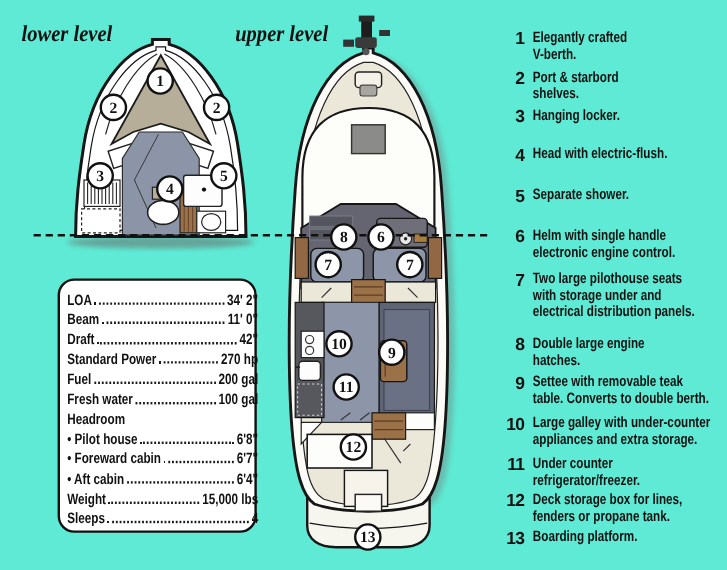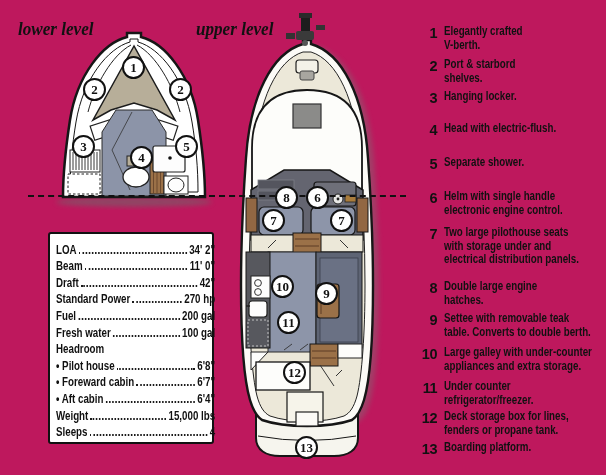--- a/index.html
+++ b/index.html
@@ -1,17 +1,17 @@
 <!DOCTYPE html>
 <html><head>
 <meta charset="utf-8">
 <style>
   html,body{margin:0;padding:0;background:#fff;}
   #stage{
-    position:relative;width:606px;height:475px;overflow:hidden;background:#be185d;
+    position:relative;width:606px;height:475px;overflow:hidden;background:#5eead4;
     font-family:"Liberation Sans",sans-serif;color:#111;
   }
   
   .lvl-title{
     position:absolute;font-family:"Liberation Serif",serif;font-style:italic;font-weight:700;
     font-size:19px;color:#111;transform:scaleX(.9);transform-origin:0 0;white-space:nowrap;
   }
   #title-lower{left:18px;top:18px;}
   #title-upper{left:196px;top:18px;}
   
@@ -21,21 +21,21 @@
     border-top:2px dashed #111;z-index:5;}
   
   .marker{
     position:absolute;width:23px;height:23px;box-sizing:border-box;border:2px solid #111;
     border-radius:50%;background:#fff;display:flex;align-items:center;justify-content:center;
     font-weight:700;font-size:13px;z-index:6;font-family:"Liberation Serif",serif;
   }
   
   #spec-table{
     position:absolute;left:48px;top:232px;width:166px;height:212px;box-sizing:border-box;
-    border:2px solid #111;border-radius:3px;background:#fff;z-index:4;padding:6px 0 0 6px;
+    border:2px solid #111;border-radius:14px;background:#fff;z-index:4;padding:6px 0 0 6px;
   }
   #spec-rows{width:204px;transform:scaleX(.78);transform-origin:0 0;}
   .spec-row{display:flex;align-items:flex-end;height:16.6px;font-size:12.5px;font-weight:700;white-space:nowrap;}
   .spec-row .dots{flex:1;border-bottom:2px dotted #1a1a1a;margin:0 3px 3px 3px;min-width:8px;}
   .spec-row.no-leader .dots{border-bottom:none;}
   .spec-row .val{text-align:right;}
   
   .lg-item{position:absolute;left:420px;display:flex;z-index:4;}
   .lg-num{width:17px;text-align:right;font-weight:700;font-size:14.5px;flex:none;
     font-family:"Liberation Sans",sans-serif;letter-spacing:-.5px;}

